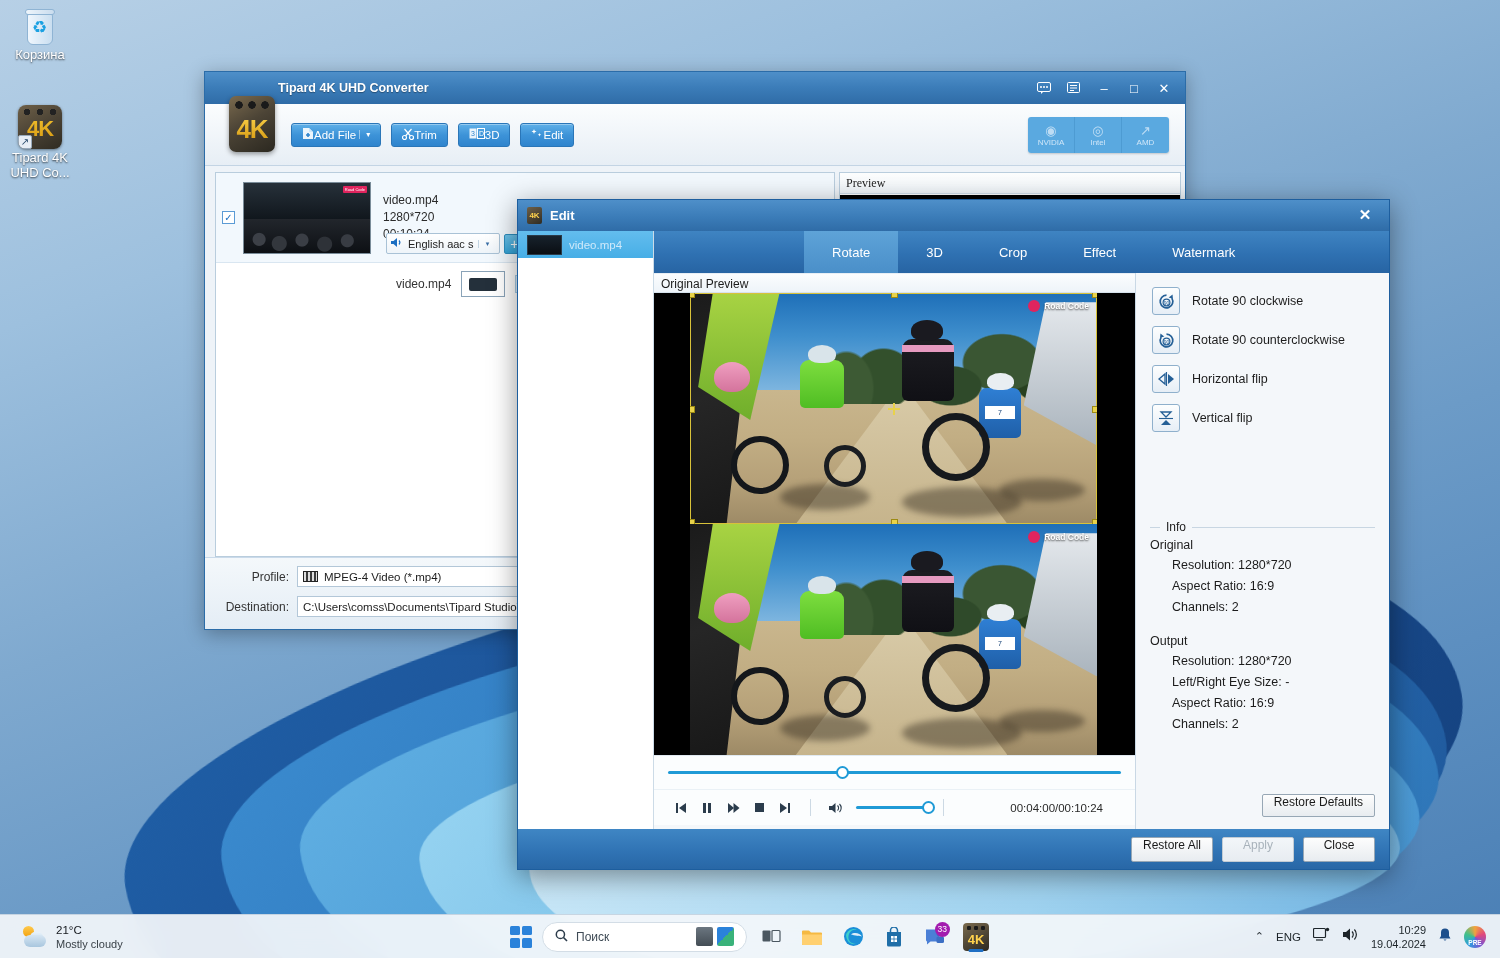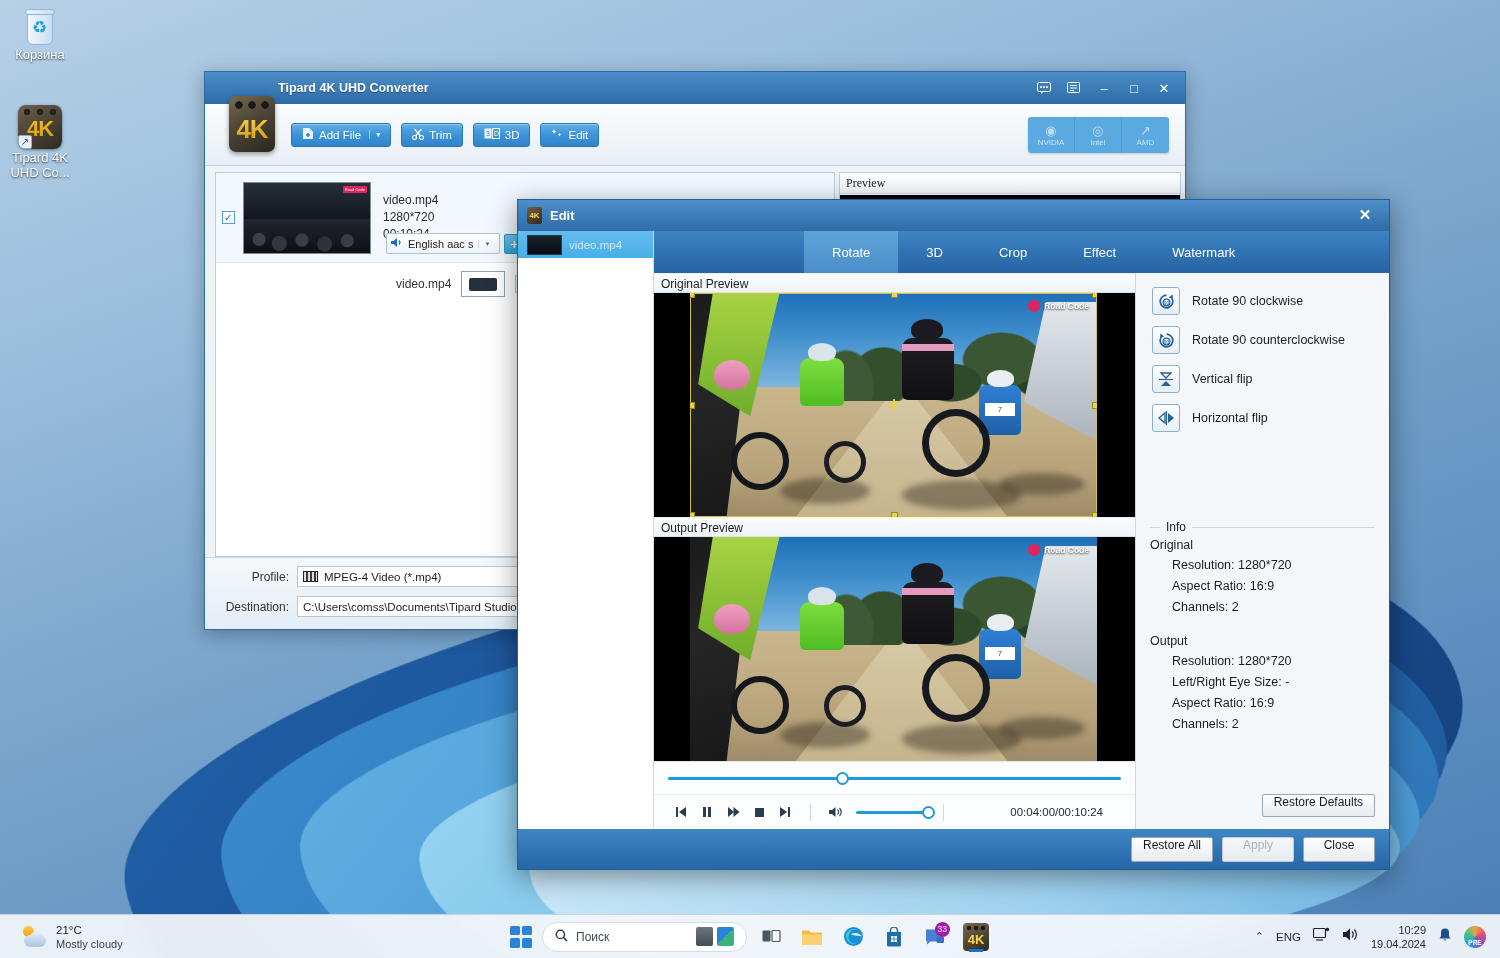--- a/index.html
+++ b/index.html
@@ -84,21 +84,21 @@
               box-shadow:0 2px 5px rgba(0,0,0,.4); overflow:hidden;}
   .app-logo .reel { position:absolute; top:3px; left:0; right:0; height:11px;
         background: radial-gradient(circle at 10px 6px,#1a1a1a 3.5px,transparent 4px),
                     radial-gradient(circle at 23px 6px,#1a1a1a 3.5px,transparent 4px),
                     radial-gradient(circle at 36px 6px,#1a1a1a 3.5px,transparent 4px);}
   .app-logo .gold { position:absolute; left:0; right:0; top:16px; height:34px; text-align:center;
         font-size:26px; font-weight:bold; line-height:34px; letter-spacing:-1px;
         background:linear-gradient(180deg,#ffd851,#cf9109); -webkit-background-clip:text;
         background-clip:text; color:transparent;}
   .tb-btns { margin-left:86px; display:flex; gap:10px; align-items:center;}
-  .btn-blue { height:24px; display:flex; align-items:center; gap:5px; padding:0 10px;
+  .btn-blue { height:24px; display:flex; align-items:center; padding:0 10px;
         background:linear-gradient(180deg,#5fb0e8 0%,#3d93d8 50%,#2f84cd 100%);
         border:1px solid #2a76b8; border-radius:3px; color:#fff; font-size:11.5px; cursor:pointer;
         box-shadow:inset 0 1px 0 rgba(255,255,255,.35);text-align:center;}
   .btn-split { border-left:1px solid rgba(255,255,255,.45); padding-left:6px; margin-left:3px; font-size:8px;}
   .gpu-group { position:absolute; right:16px; top:13px; display:flex;
         border-radius:3px; overflow:hidden; box-shadow:0 1px 2px rgba(0,0,0,.18);}
   .gpu { width:47px; height:36px; background:#5aa9e0; color:#cfe6f8; font-size:8px;
          display:flex; flex-direction:column; align-items:center; justify-content:center; gap:1px;
          border-right:1px solid #4d9bd2; cursor:pointer;}
   .gpu:last-child { border-right:none;}
@@ -575,21 +575,20 @@
                   <b style="left:50%;bottom:-3px;margin-left:-3px"></b>
                   <b style="right:-3px;bottom:-3px"></b>
               </div>
               <div style="position:absolute;left:50%;top:50%;width:12px;height:12px;margin:-6px 0 0 -6px;">
                 <div style="position:absolute;left:0;top:5px;width:12px;height:2px;background:#e8d24a;"></div>
                 <div style="position:absolute;left:5px;top:0;width:2px;height:12px;background:#e8d24a;"></div>
               </div>
             </div>
           </div>
 
-          <div class="sec-hd">Output Preview</div>
           <div class="vidbox out">
             <div class="vid-inner">
               <div class="sky2"></div>
                 <div class="ground"></div>
                 <div class="trail"></div>
               <div class="trees"></div>
                 <div class="trees2"></div>
               <div class="shadow" style="left:22%;bottom:6%;width:90px;height:26px;"></div>
               <div class="shadow" style="left:52%;bottom:3%;width:120px;height:30px;"></div>
               <div class="shadow" style="left:76%;bottom:10%;width:86px;height:22px;"></div>
@@ -687,37 +686,37 @@
                   <path d="M9.5 3.2a6.3 6.3 0 11-5.3 2.9" stroke="#245f96" stroke-width="1.7" fill="none"></path>
                   <path d="M3.4 2.4 L3.1 6.7 L7.3 5.6z" fill="#245f96"></path>
                   <circle cx="9.5" cy="10.5" r="3.4" fill="none" stroke="#245f96" stroke-width="1.2"></circle>
                   <text x="9.5" y="12.6" font-size="5" text-anchor="middle" fill="#245f96" font-family="sans-serif">90</text>
                 </svg>
             </div>
             <div class="optlab">Rotate 90 counterclockwise</div>
           </div>
           <div class="optrow">
             <div class="optbtn">
+              <svg width="19" height="16" viewBox="0 0 19 16">
+                  <path d="M8 3 L8 13 L2 8z" fill="none" stroke="#245f96" stroke-width="1.3"></path>
+                  <line x1="9.5" y1="1" x2="9.5" y2="15" stroke="#245f96" stroke-width="1.1"></line>
+                  <path d="M11 3 L11 13 L17 8z" fill="#245f96"></path>
+                </svg>
+            </div>
+            <div class="optlab">Horizontal flip</div>
+          </div>
+          <div class="optrow">
+            <div class="optbtn">
               <svg width="16" height="19" viewBox="0 0 16 19">
                   <path d="M3 3 L13 3 L8 8z" fill="none" stroke="#245f96" stroke-width="1.3"></path>
                   <line x1="1" y1="9.5" x2="15" y2="9.5" stroke="#245f96" stroke-width="1.1"></line>
                   <path d="M3 16 L13 16 L8 11z" fill="#245f96"></path>
                 </svg>
             </div>
             <div class="optlab">Vertical flip</div>
-          </div>
-          <div class="optrow">
-            <div class="optbtn">
-              <svg width="19" height="16" viewBox="0 0 19 16">
-                  <path d="M8 3 L8 13 L2 8z" fill="none" stroke="#245f96" stroke-width="1.3"></path>
-                  <line x1="9.5" y1="1" x2="9.5" y2="15" stroke="#245f96" stroke-width="1.1"></line>
-                  <path d="M11 3 L11 13 L17 8z" fill="#245f96"></path>
-                </svg>
-            </div>
-            <div class="optlab">Horizontal flip</div>
           </div>
 
           <div class="info-fs">
             <div class="info-lg">Info</div>
             <div class="info-h">Original</div>
             <div class="info-i">Resolution: 1280*720</div>
             <div class="info-i">Aspect Ratio: 16:9</div>
             <div class="info-i">Channels: 2</div>
             <div class="info-gap"></div>
             <div class="info-h">Output</div>

